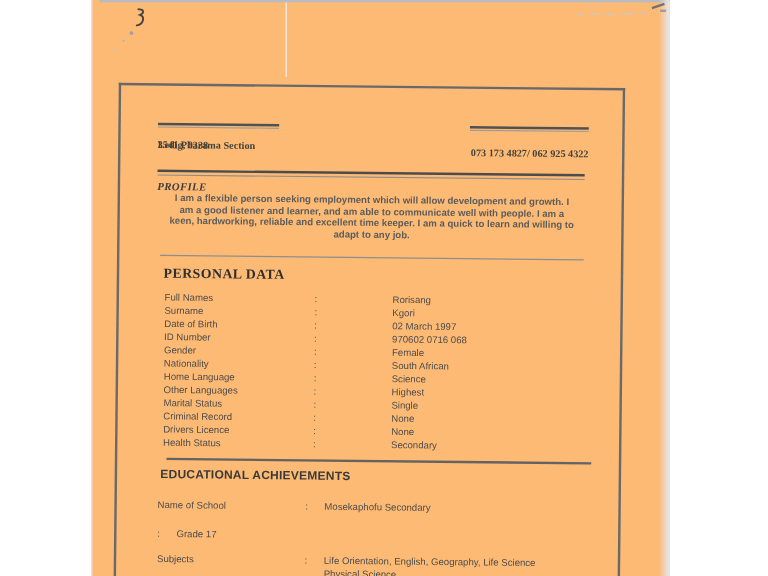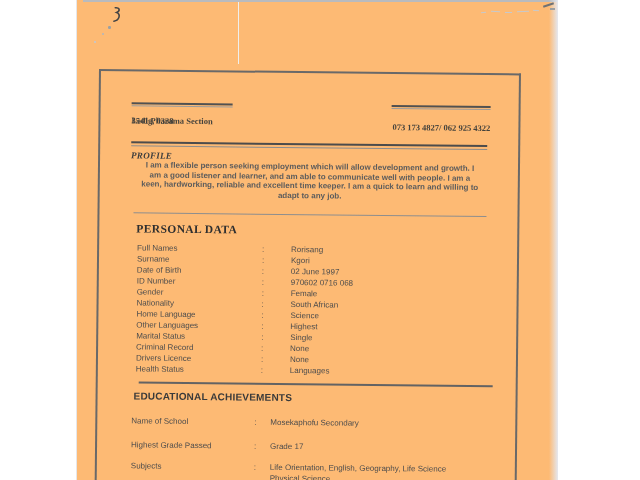--- a/index.html
+++ b/index.html
@@ -60,21 +60,21 @@
   .profile-text div{position:static;}
 
   .thin-rule{left:34px;top:141px;width:353px;height:1.2px;background:#8e8e8e;}
 
   .pd-heading{left:37px;top:151px;font-size:11.5px;letter-spacing:.4px;color:#2f2f2f;}
 
   .pd-table{left:38px;top:171px;width:340px;font-size:8px;line-height:11px;color:#4c4c4c;}
   .pd-row{position:static;display:flex;white-space:nowrap;}
   .pd-row .lbl{position:static;width:125px;}
   .pd-row .colon{position:static;width:29px;}
-  .pd-row .val{position:static;}
+  .pd-row .val{position:static;margin-left:36px;}
 
   .edu-rule{left:41px;top:310px;width:354px;height:1.5px;background:#636363;}
   .edu-heading{left:36px;top:319px;font-size:10px;font-weight:bold;letter-spacing:.2px;color:#3a3a3a;}
 
   .edu-row{display:flex;left:34px;width:370px;font-size:8px;line-height:10.5px;color:#4c4c4c;white-space:nowrap;}
   .edu-row .lbl{position:static;width:123px;}
   .edu-row .colon{position:static;width:16px;}
   .edu-row .val{position:static;}
   .edu-r1{top:345px;}
   .edu-r2{top:369px;}
@@ -137,21 +137,21 @@
         <span class="val">Rorisang</span>
       </div>
       <div class="pd-row">
         <span class="lbl">Surname</span>
         <span class="colon">:</span>
         <span class="val">Kgori</span>
       </div>
       <div class="pd-row">
         <span class="lbl">Date of Birth</span>
         <span class="colon">:</span>
-        <span class="val">02 June 1997</span>
+        <span class="val">02 March 1997</span>
       </div>
       <div class="pd-row">
         <span class="lbl">ID Number</span>
         <span class="colon">:</span>
         <span class="val">970602 0716 068</span>
       </div>
       <div class="pd-row">
         <span class="lbl">Gender</span>
         <span class="colon">:</span>
         <span class="val">Female</span>
@@ -182,34 +182,33 @@
         <span class="val">None</span>
       </div>
       <div class="pd-row">
         <span class="lbl">Drivers Licence</span>
         <span class="colon">:</span>
         <span class="val">None</span>
       </div>
       <div class="pd-row">
         <span class="lbl">Health Status</span>
         <span class="colon">:</span>
-        <span class="val">Languages</span>
+        <span class="val">Secondary</span>
       </div>
     </div>
 
     <div class="edu-rule"></div>
     <div class="edu-heading">EDUCATIONAL ACHIEVEMENTS</div>
 
     <div class="edu-row edu-r1">
       <span class="lbl">Name of School</span>
       <span class="colon">:</span>
       <span class="val">Mosekaphofu Secondary</span>
     </div>
     <div class="edu-row edu-r2">
-      <span class="lbl">Highest Grade Passed</span>
       <span class="colon">:</span>
       <span class="val">Grade 17</span>
     </div>
     <div class="edu-row edu-r3">
       <span class="lbl">Subjects</span>
       <span class="colon">:</span>
       <span class="val val2line">
         <div>Life Orientation, English, Geography, Life Science</div>
         <div>Physical Science.</div>
       </span>

